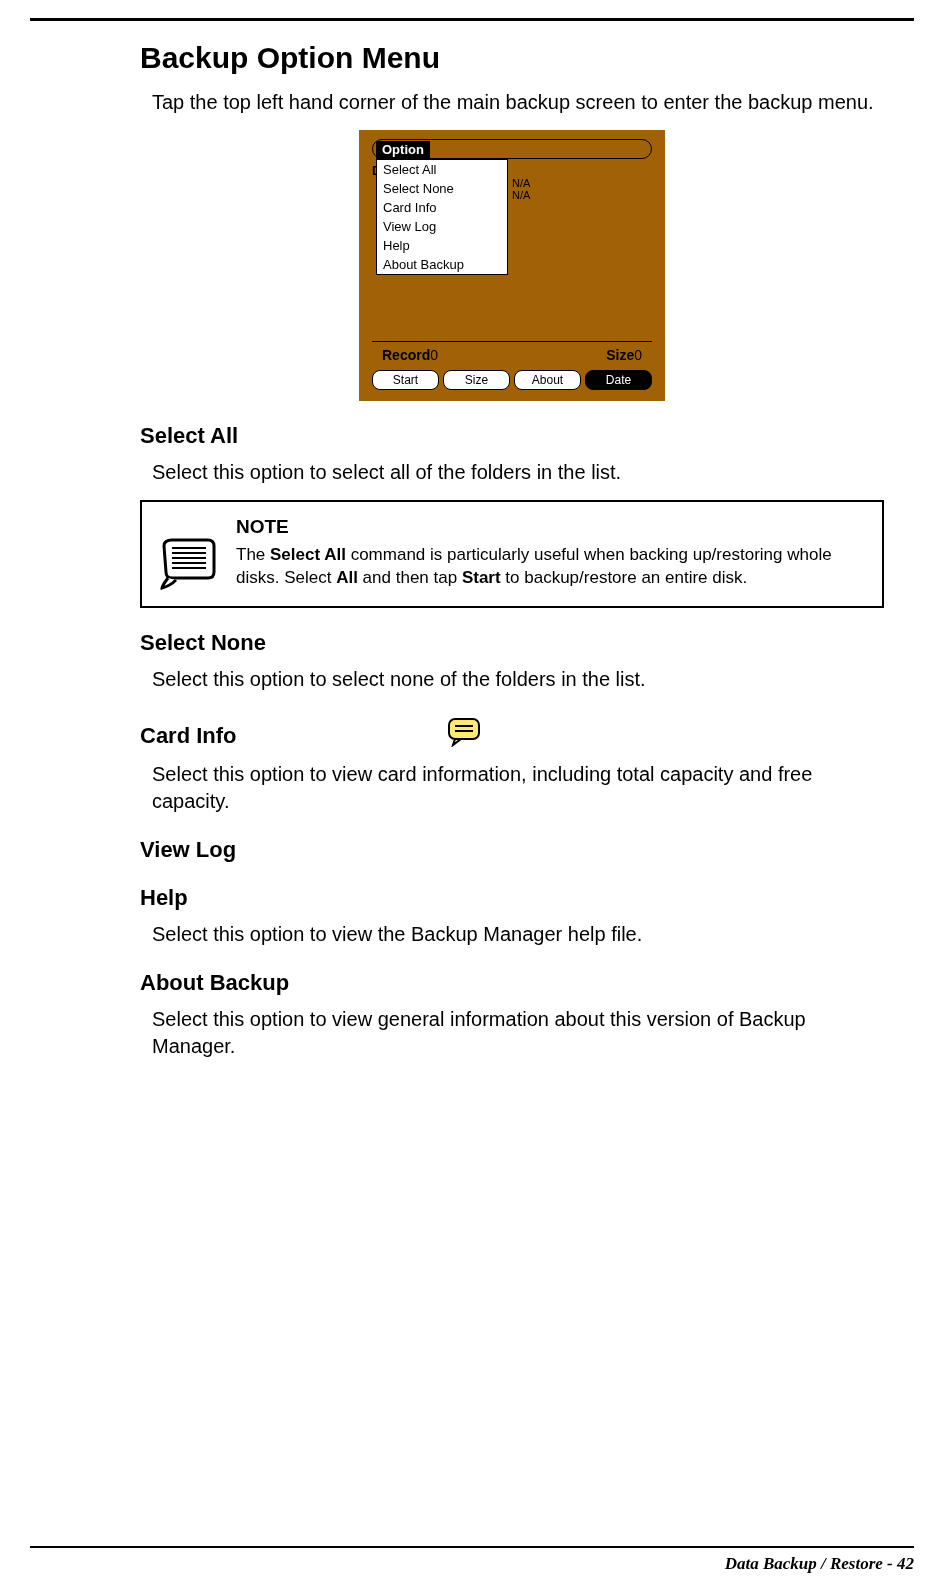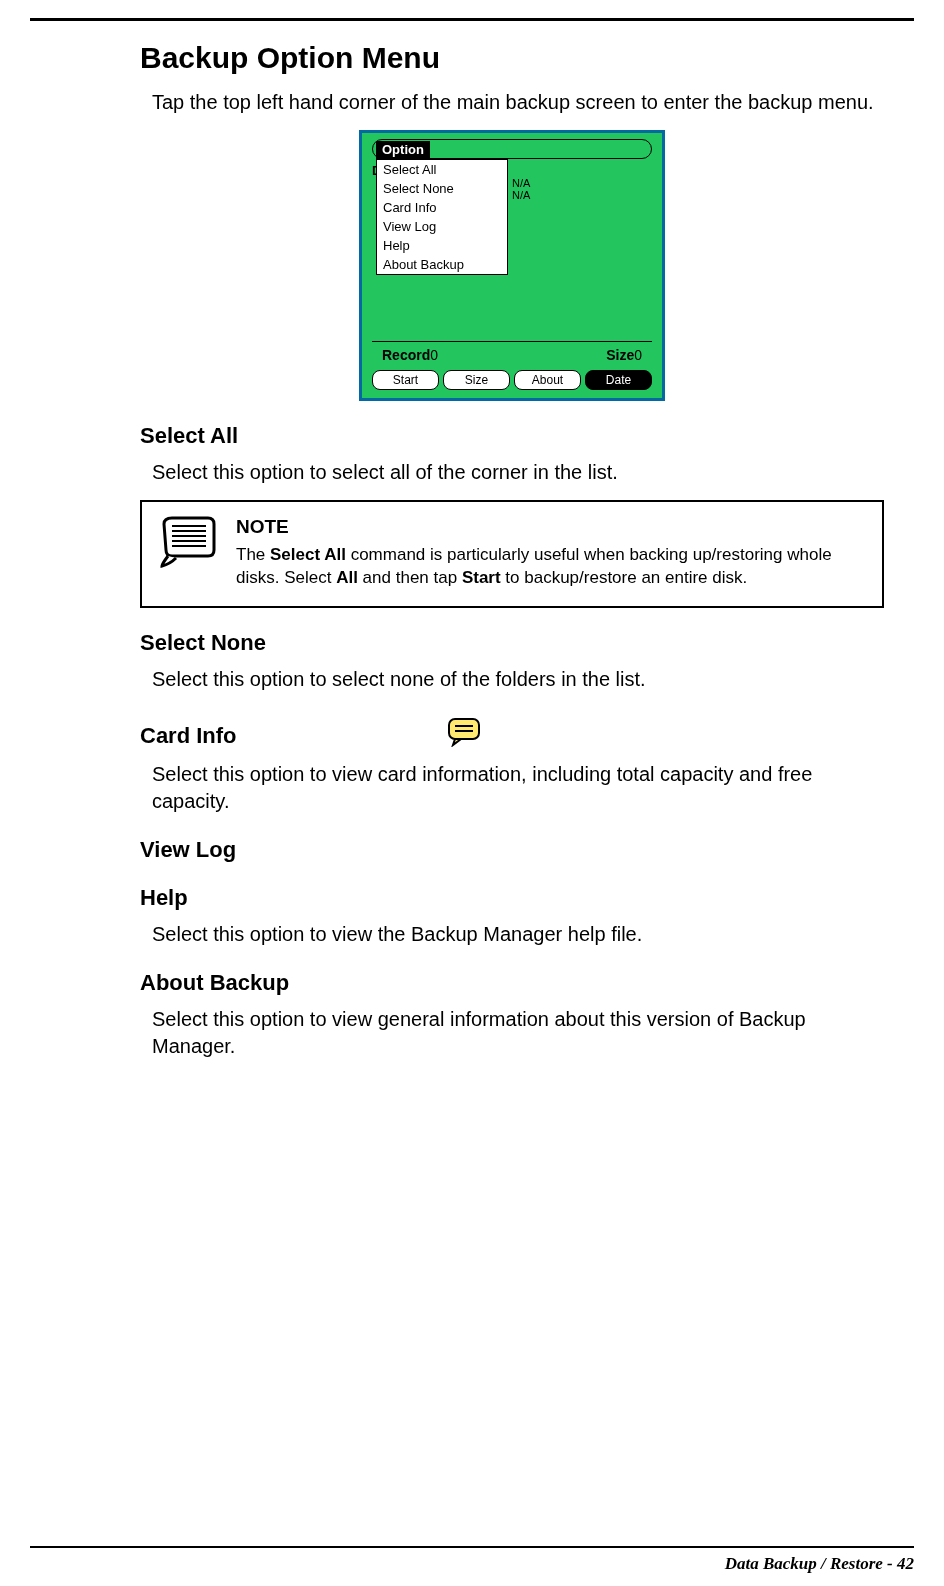--- a/index.html
+++ b/index.html
@@ -38,25 +38,25 @@
     font-weight: bold;
     font-size: 22px;
     margin: 22px 0 8px 0;
   }
   .figure-wrap {
     display: flex;
     justify-content: center;
     margin: 8px 0 18px 0;
   }
   .device {
-    border: 3px solid #0369a1;
+    border: 3px solid #a16207;
     width: 300px;
     height: 265px;
     position: relative;
-    background: #22c55e;
+    background: #a16207;
     font-family: Arial, Helvetica, sans-serif;
   }
   .dev-titlebar {
     position: absolute;
     left: 10px;
     top: 6px;
     right: 10px;
     height: 18px;
     border: 1px solid #000;
     border-radius: 10px;
@@ -135,21 +135,21 @@
   .dev-btn.active {
     background: #000;
     color: #fff;
   }
   .notebox {
     border: 2px solid #000;
     display: flex;
     padding: 12px 16px 16px 16px;
     margin: 14px 0 14px 0;
     gap: 18px;
-    align-items: flex-start;
+    align-items: flex-end;
   }
   .note-icon svg { display: block; }
   .note-text {
     font-family: Arial, Helvetica, sans-serif;
     font-size: 17px;
     line-height: 1.35;
   }
   .note-text .note-label {
     font-weight: 900;
     font-size: 19px;
@@ -220,21 +220,21 @@
         <div class="dev-buttons">
           <div class="dev-btn">Start</div>
           <div class="dev-btn">Size</div>
           <div class="dev-btn">About</div>
           <div class="dev-btn active">Date</div>
         </div>
       </div>
     </div>
 
     <h2 class="sub">Select All</h2>
-    <p class="body">Select this option to select all of the corner in the list.</p>
+    <p class="body">Select this option to select all of the folders in the list.</p>
 
     <div class="notebox">
       <div class="note-icon">
         <svg width="60" height="54" viewBox="0 0 60 54">
           <path d="M6 10 Q6 4 14 4 L50 4 Q56 4 56 10 L56 36 Q56 42 50 42 L14 42 Q8 42 8 36 Z" fill="#fff" stroke="#000" stroke-width="3"></path>
           <path d="M10 42 Q4 50 4 52 Q12 50 18 44" fill="#fff" stroke="#000" stroke-width="3"></path>
           <line x1="14" y1="12" x2="48" y2="12" stroke="#000" stroke-width="2"></line>
           <line x1="14" y1="17" x2="48" y2="17" stroke="#000" stroke-width="2"></line>
           <line x1="14" y1="22" x2="48" y2="22" stroke="#000" stroke-width="2"></line>
           <line x1="14" y1="27" x2="48" y2="27" stroke="#000" stroke-width="2"></line>

